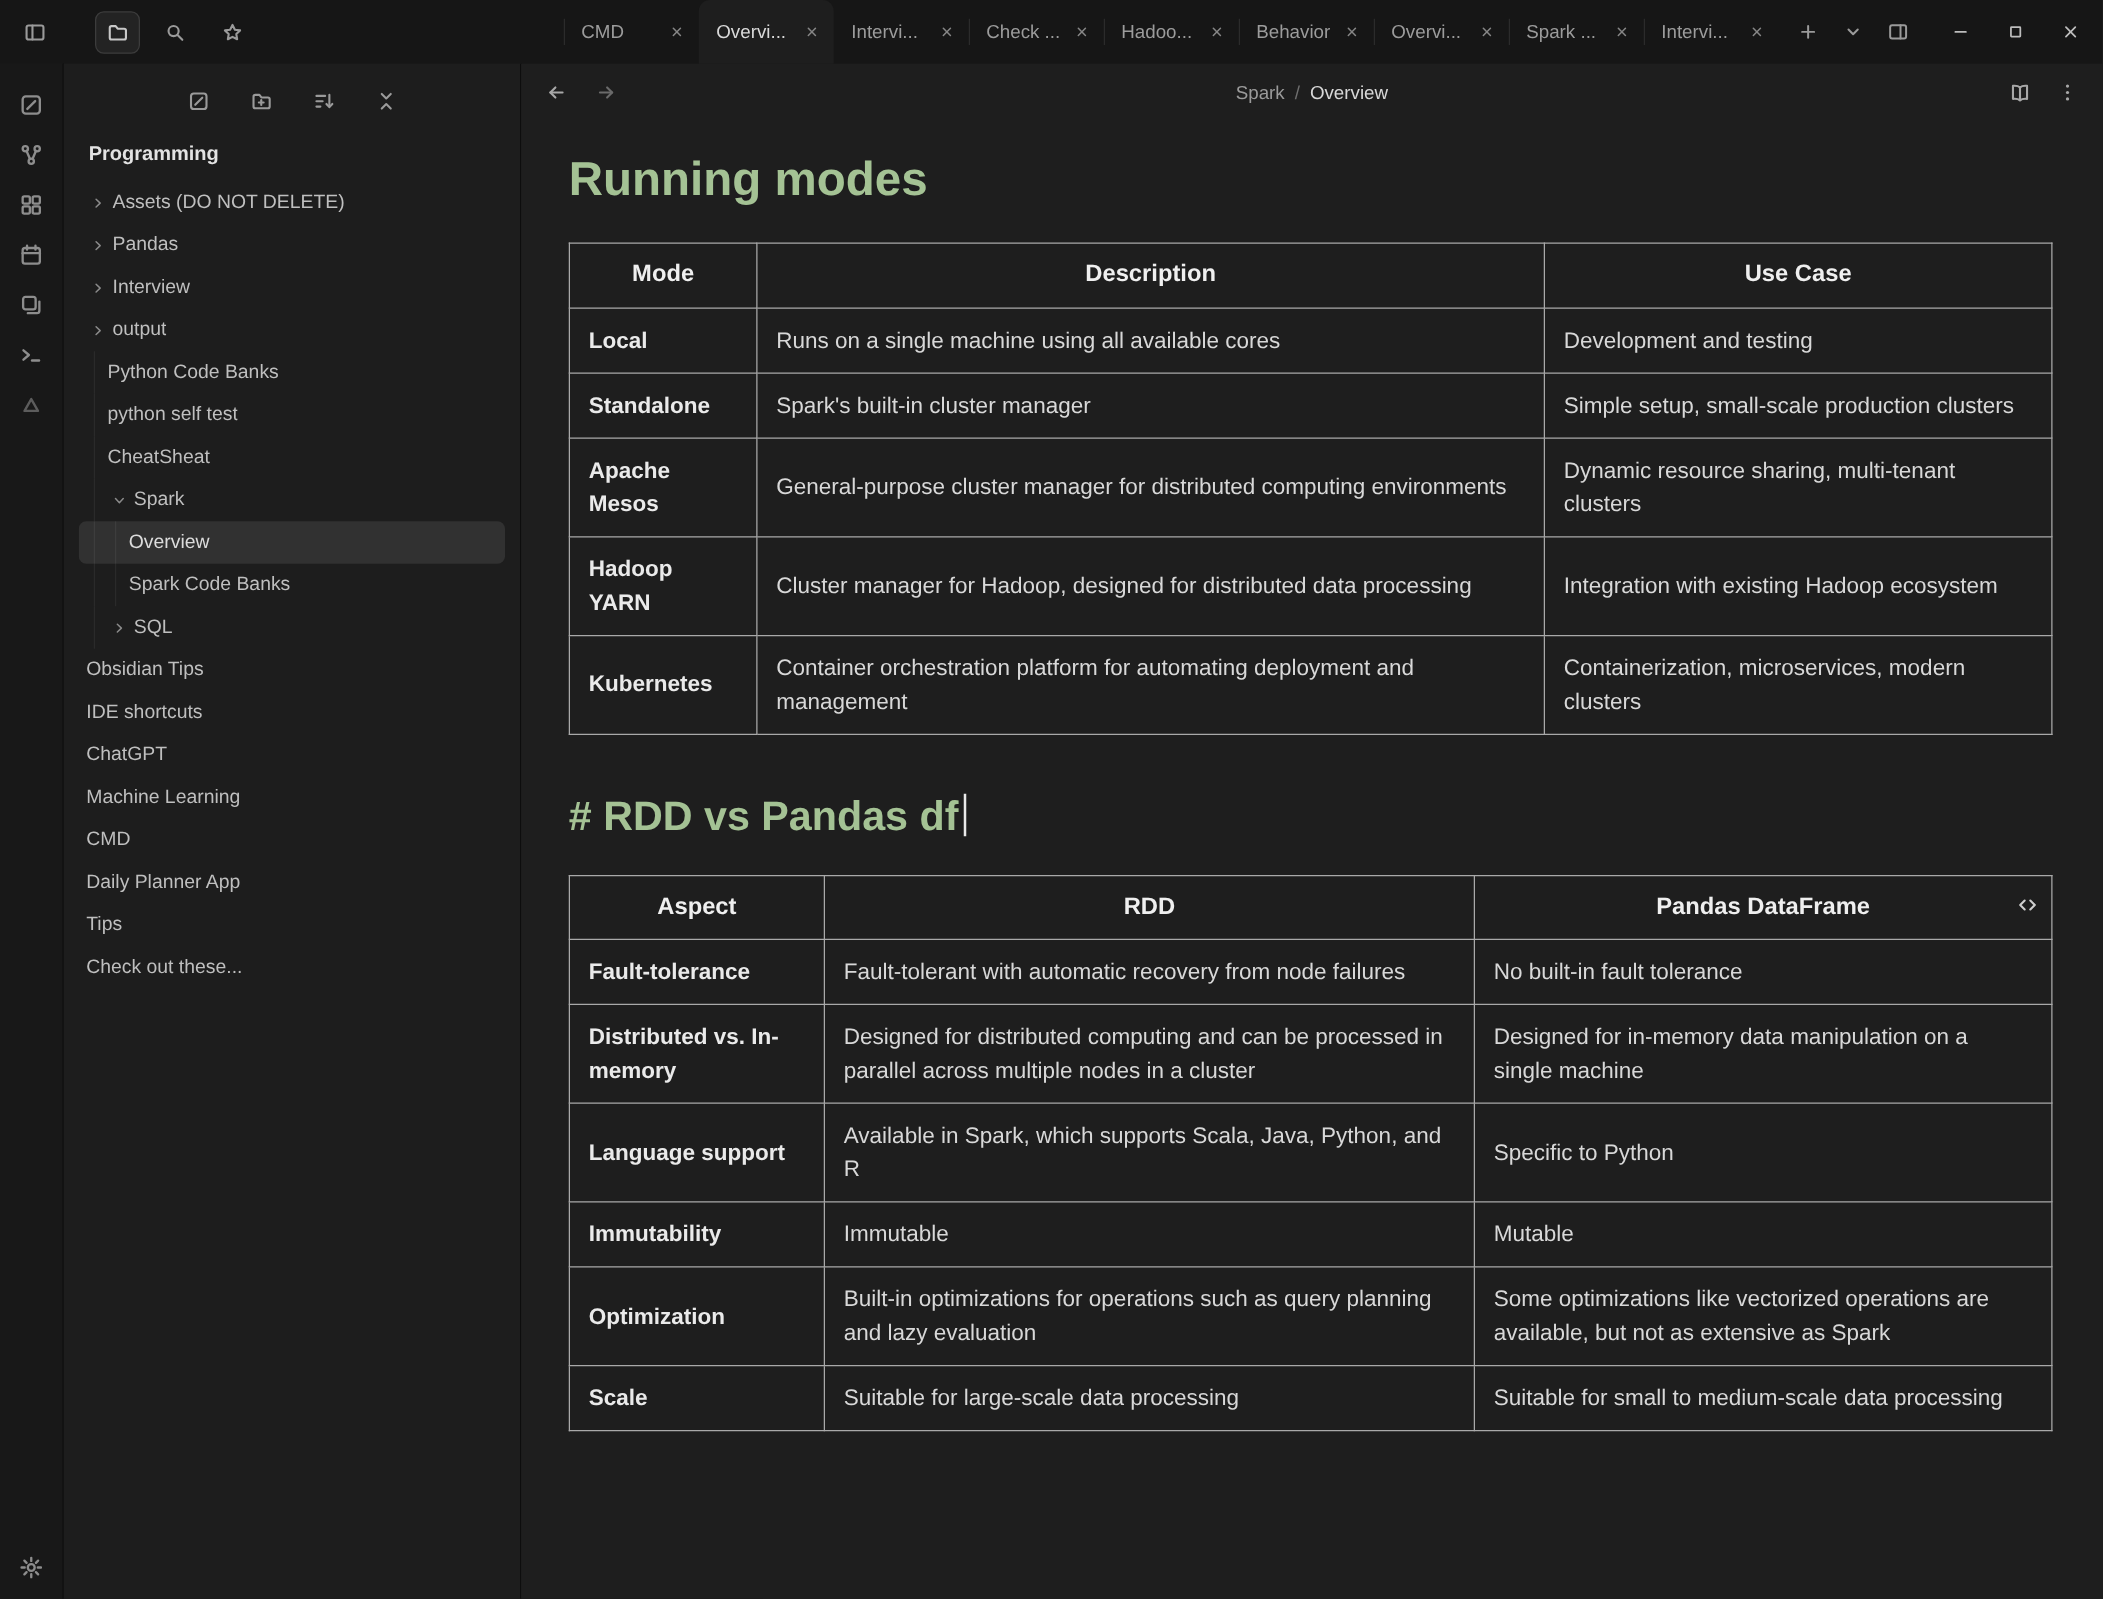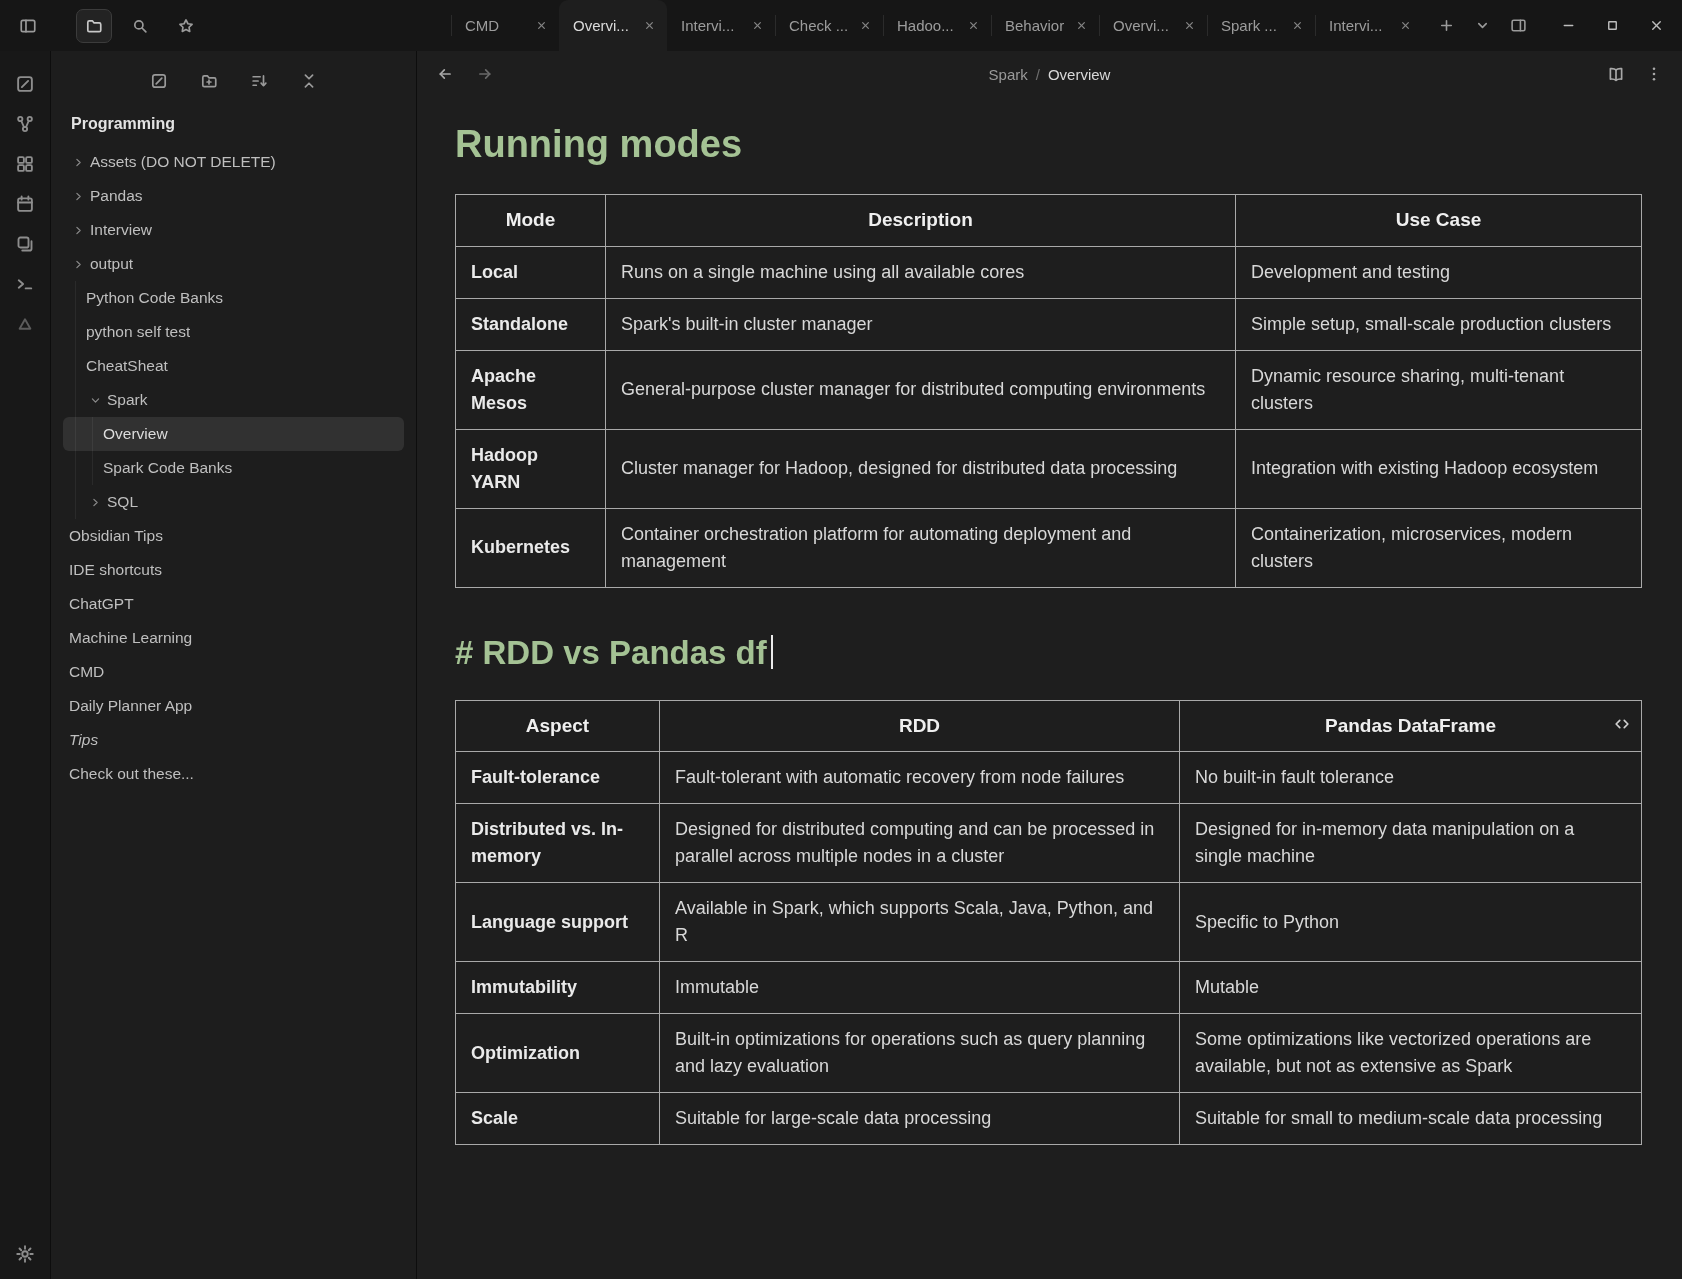--- a/index.html
+++ b/index.html
@@ -403,21 +403,21 @@
           </div>
           <div class="tree-row" style="padding-left: 6px;">
             <span class="tree-label">Machine Learning</span>
           </div>
           <div class="tree-row" style="padding-left: 6px;">
             <span class="tree-label">CMD</span>
           </div>
           <div class="tree-row" style="padding-left: 6px;">
             <span class="tree-label">Daily Planner App</span>
           </div>
-          <div class="tree-row" style="padding-left: 6px; font-style: italic;">
+          <div class="tree-row" style="padding-left: 6px;">
             <span class="tree-label">Tips</span>
           </div>
           <div class="tree-row" style="padding-left: 6px;">
             <span class="tree-label">Check out these...</span>
           </div>
         </div>
     </div>
 
     <div class="main">
       <div class="view-header">

